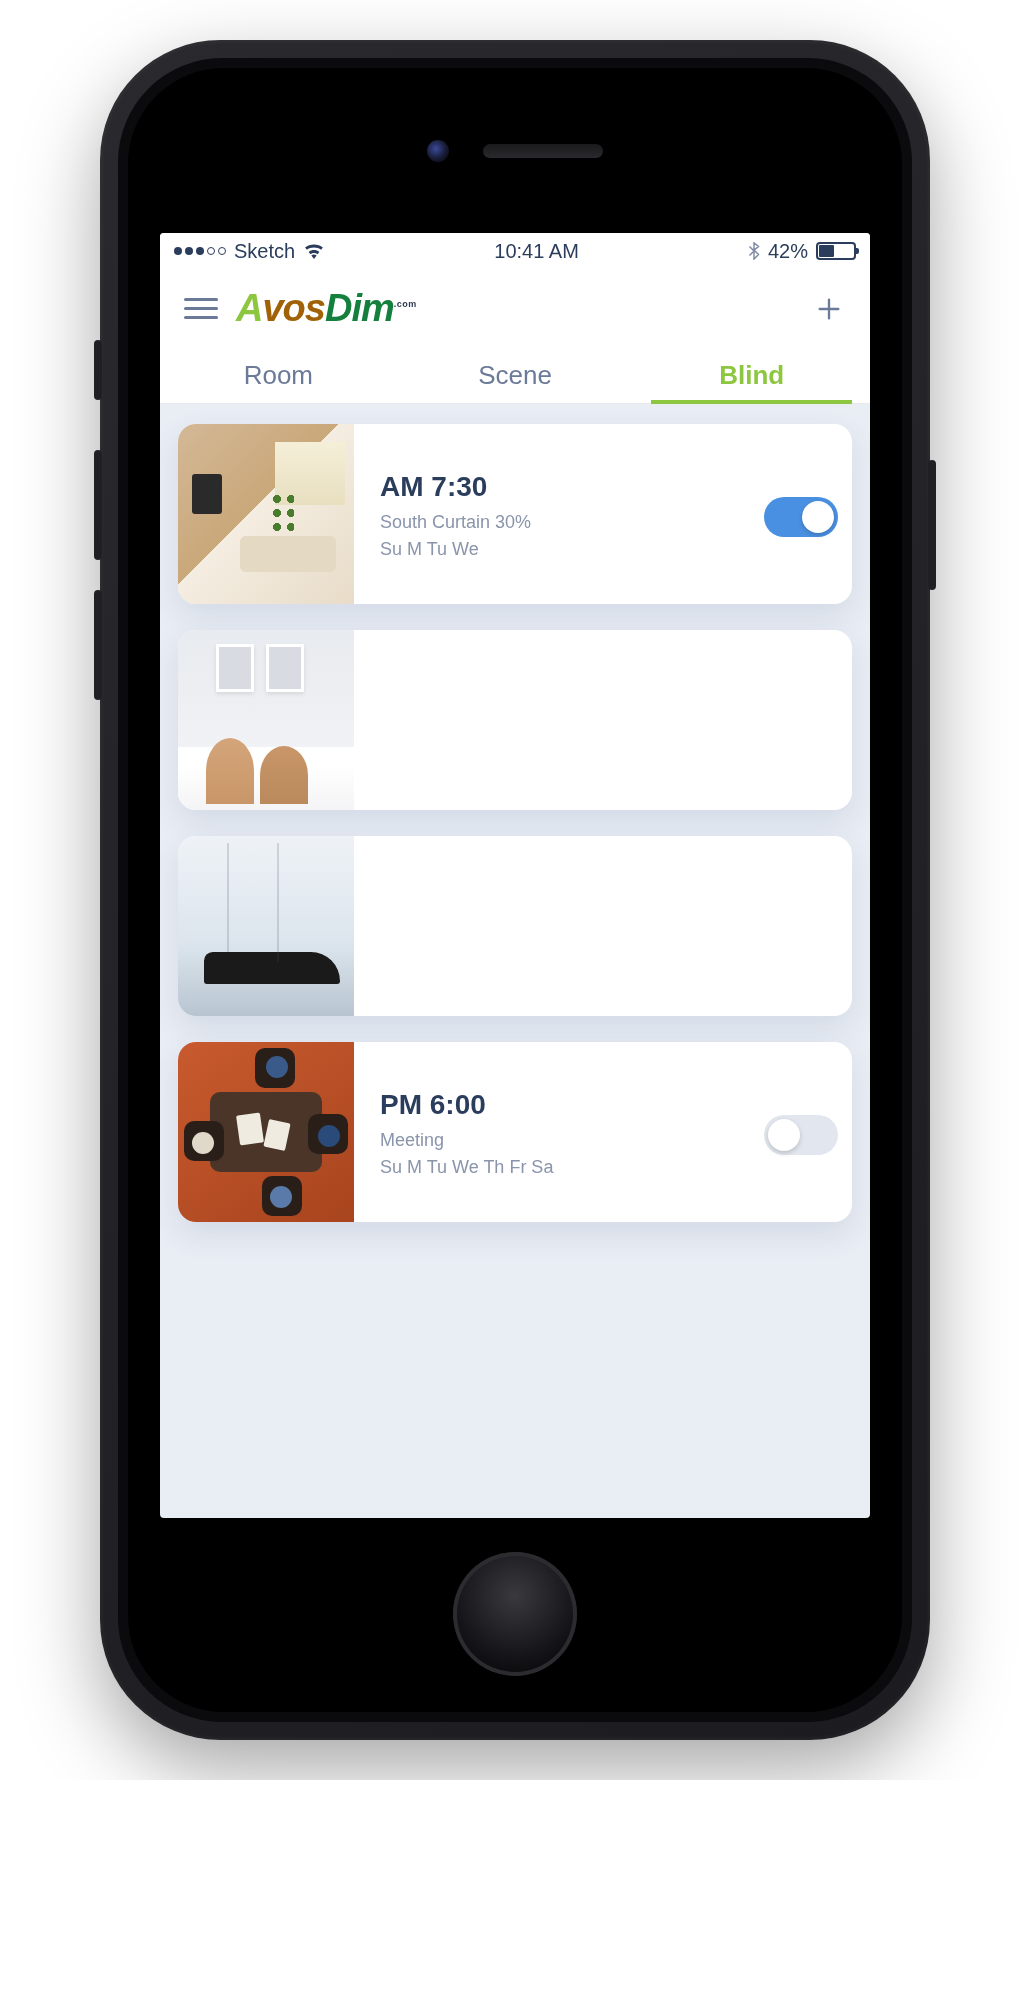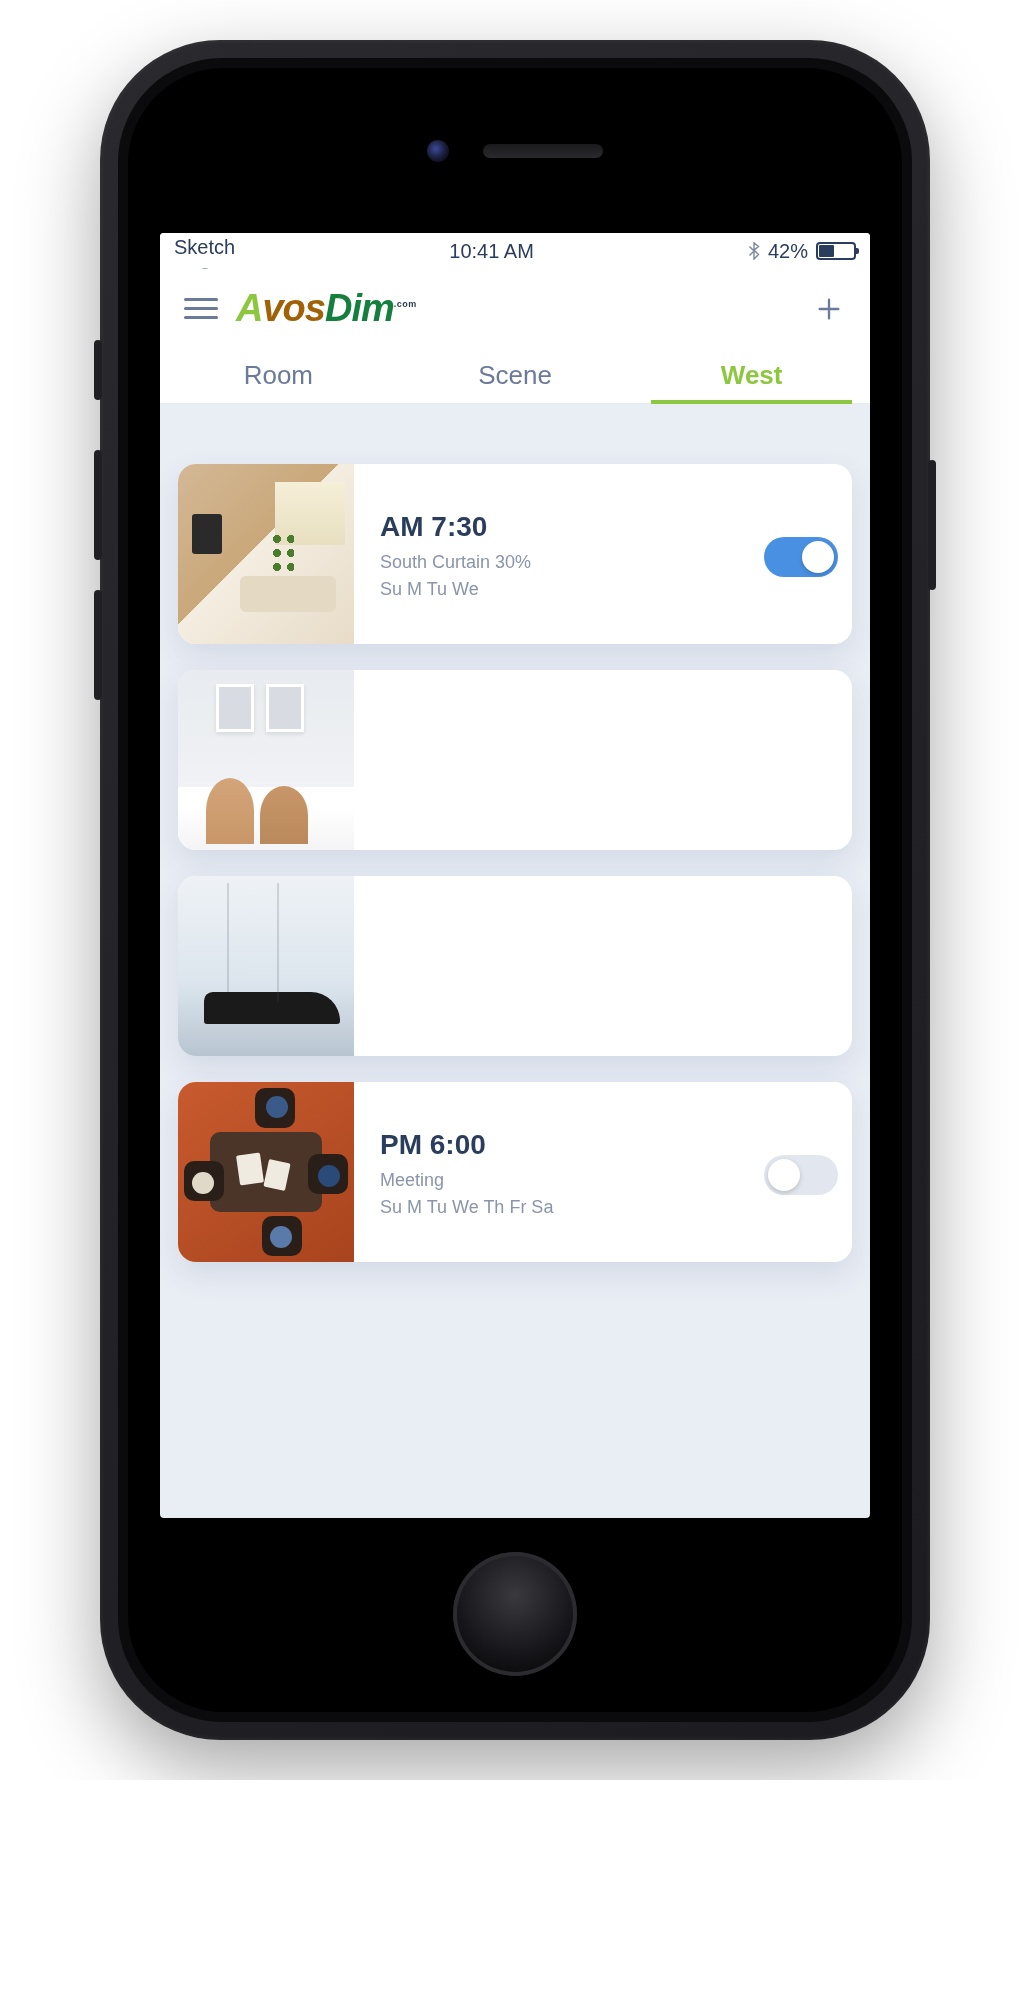--- a/index.html
+++ b/index.html
@@ -61,21 +61,21 @@
   border-radius:4px;
   overflow:hidden;
   display:flex; flex-direction:column;
 }
 
 .status-bar {
   height:36px; background:#fff; color:#2b3d5c;
   display:flex; align-items:center; justify-content:space-between;
   padding:0 14px; font-size:20px; font-weight:500;
 }
-.sb-left{display:flex; align-items:center; gap:8px;flex-direction:column;}
+.sb-left{display:flex; align-items:center; gap:8px;}
 .sig-dots{display:flex; gap:3px; align-items:flex-end;}
 .sig-dots span{width:8px;height:8px;border-radius:50%;background:#2b3d5c;}
 .sig-dots span.empty{background:transparent;border:1px solid #2b3d5c;}
 .wifi-ic{width:22px;height:16px;}
 .sb-right{display:flex; align-items:center; gap:8px;}
 .bt-ic{width:12px;height:18px;}
 .batt{width:40px;height:18px;border:2px solid #2b3d5c;border-radius:4px;position:relative;}
 .batt::after{content:'';position:absolute;right:-5px;top:4px;width:3px;height:6px;background:#2b3d5c;border-radius:0 2px 2px 0;}
 .batt-fill{position:absolute;left:1px;top:1px;bottom:1px;width:42%;background:#2b3d5c;border-radius:1px;}
 
@@ -92,21 +92,21 @@
 .logo-sup{font-size:9px;font-weight:600;color:#2e3a4e;vertical-align:super;font-style:normal;letter-spacing:0.5px;}
 .spacer{flex:1;}
 .plus{width:34px;height:34px;display:flex;align-items:center;justify-content:center;cursor:pointer;color:#6b7a99;}
 .plus svg{width:28px;height:28px;}
 
 .tabs{background:#fff;display:flex;border-bottom:1px solid #e6e9f0;}
 .tab{flex:1;text-align:center;padding:16px 0 12px;font-size:26px;color:#6b7a99;cursor:pointer;position:relative;}
 .tab.active{color:#8dc63f;font-weight:600;}
 .tab.active::after{content:'';position:absolute;bottom:-1px;left:18px;right:18px;height:4px;background:#8dc63f;}
 
-.list{flex:1;padding:20px 18px;overflow:auto;margin-top:40px;}
+.list{flex:1;padding:20px 18px;overflow:auto;}
 .card{
   background:#fff;border-radius:18px;margin-bottom:26px;
   display:flex;align-items:stretch;
   box-shadow:0 12px 30px rgba(60,80,130,0.12);
   overflow:hidden;height:180px;
 }
 .thumb{width:176px;flex-shrink:0;position:relative;overflow:hidden;}
 .card-body{flex:1;padding:26px 14px 20px 26px;display:flex;align-items:center;}
 .card-text{flex:1;}
 .time{font-size:28px;font-weight:700;color:#2b3d5c;margin-bottom:6px;}
@@ -205,21 +205,21 @@
           <div class="plus">
             <svg viewBox="0 0 24 24">
                 <path fill="none" stroke="#6b7a99" stroke-width="2" stroke-linecap="round" d="M12 4v16M4 12h16"></path>
               </svg>
           </div>
         </div>
 
         <div class="tabs">
           <div class="tab"><span>Room</span></div>
           <div class="tab"><span>Scene</span></div>
-          <div class="tab active"><span>West</span></div>
+          <div class="tab active"><span>Blind</span></div>
         </div>
 
         <div class="list">
 
           <div class="card">
             <div class="thumb th1">
                 <div class="sofa"></div>
                 <div class="plant"></div>
               </div>
             <div class="card-body">

